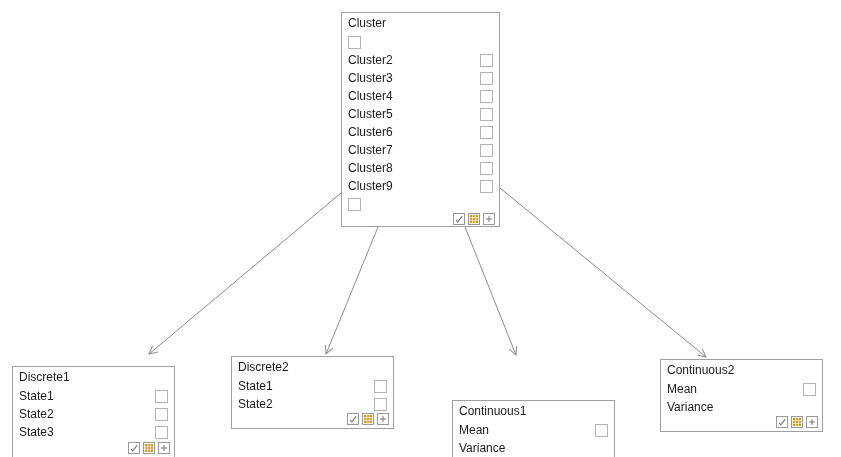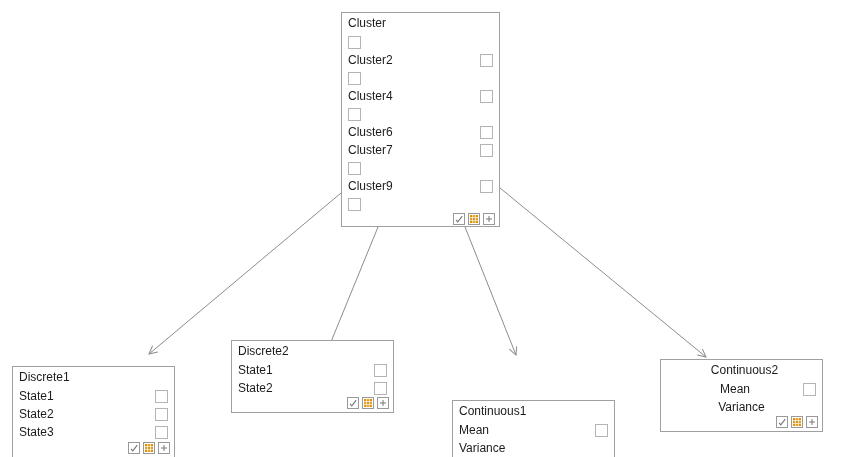--- a/index.html
+++ b/index.html
@@ -92,38 +92,41 @@
 <div class="node" style="left: 341px; top: 12px; width: 159px; height: 215px; border-color: rgb(160, 160, 160);">
       <div class="node-title">Cluster</div>
       <div class="state-row">
         <span class="state-checkbox"></span>
       </div>
       <div class="state-row">
         <span class="state-label">Cluster2</span>
         <span class="state-checkbox"></span>
       </div>
       <div class="state-row">
+        <span class="state-label">Cluster3</span>
         <span class="state-checkbox"></span>
       </div>
       <div class="state-row">
         <span class="state-label">Cluster4</span>
         <span class="state-checkbox"></span>
       </div>
       <div class="state-row">
+        <span class="state-label">Cluster5</span>
         <span class="state-checkbox"></span>
       </div>
       <div class="state-row">
         <span class="state-label">Cluster6</span>
         <span class="state-checkbox"></span>
       </div>
       <div class="state-row">
         <span class="state-label">Cluster7</span>
         <span class="state-checkbox"></span>
       </div>
       <div class="state-row">
+        <span class="state-label">Cluster8</span>
         <span class="state-checkbox"></span>
       </div>
       <div class="state-row">
         <span class="state-label">Cluster9</span>
         <span class="state-checkbox"></span>
       </div>
       <div class="state-row">
         <span class="state-checkbox"></span>
       </div>
       <div class="node-footer">
@@ -179,21 +182,21 @@
           </svg>
         </span>
         <span class="icon-btn">
           <svg width="12" height="12" viewBox="0 0 12 12" xmlns="http://www.w3.org/2000/svg">
             <rect x="0.5" y="0.5" width="11" height="11" fill="#ffffff" stroke="#999999"></rect>
             <path d="M6 3 V9 M3 6 H9" stroke="#777777" stroke-width="1"></path>
           </svg>
         </span>
       </div>
     </div>
-    <div class="node" style="left: 231px; top: 340px; width: 163px; height: 73px; border-color: rgb(160, 160, 160);">
+    <div class="node" style="left: 231px; top: 356px; width: 163px; height: 73px; border-color: rgb(160, 160, 160);">
       <div class="node-title">Discrete2</div>
       <div class="state-row">
         <span class="state-label">State1</span>
         <span class="state-checkbox"></span>
       </div>
       <div class="state-row">
         <span class="state-label">State2</span>
         <span class="state-checkbox"></span>
       </div>
       <div class="node-footer">
@@ -244,21 +247,21 @@
           </svg>
         </span>
         <span class="icon-btn">
           <svg width="12" height="12" viewBox="0 0 12 12" xmlns="http://www.w3.org/2000/svg">
             <rect x="0.5" y="0.5" width="11" height="11" fill="#ffffff" stroke="#999999"></rect>
             <path d="M6 3 V9 M3 6 H9" stroke="#777777" stroke-width="1"></path>
           </svg>
         </span>
       </div>
     </div>
-    <div class="node" style="left: 660px; top: 359px; width: 163px; height: 73px; border-color: rgb(160, 160, 160); text-align: center;">
+    <div class="node" style="left: 660px; top: 359px; width: 163px; height: 73px; border-color: rgb(160, 160, 160);">
       <div class="node-title">Continuous2</div>
       <div class="state-row">
         <span class="state-label">Mean</span>
         <span class="state-checkbox"></span>
       </div>
       <div class="state-row">
         <span class="state-label">Variance</span>
       </div>
       <div class="node-footer">
         <span class="icon-btn">

